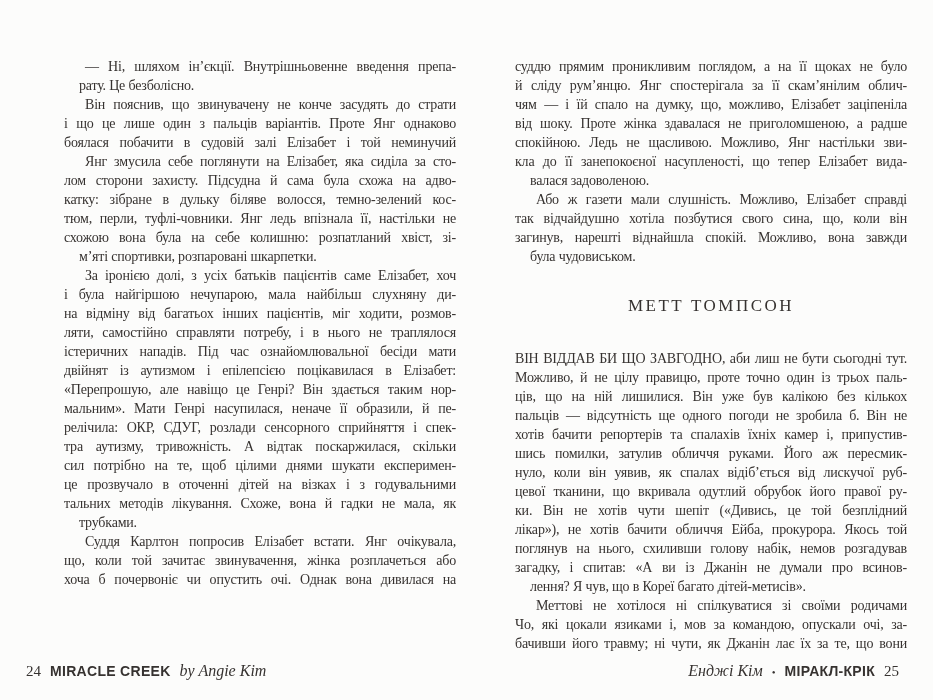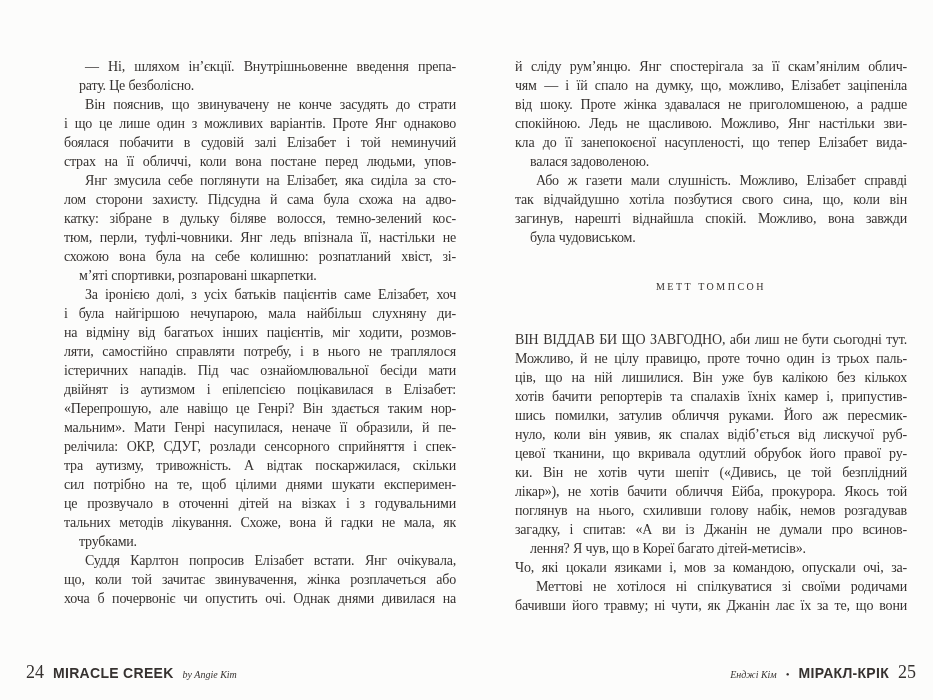--- a/index.html
+++ b/index.html
@@ -24,62 +24,61 @@
     letter-spacing:-0.2px;
     text-align:justify;
     text-align-last:justify;
     overflow:hidden;
   }
   .line.last { text-align-last:left;margin-left:15px; }
   .para.indent .line.first { text-indent:21px; }
   .lead { }
 
   .chapter-heading {
-    font-size:10px;
+    font-size:17px;
     font-weight:400;
     letter-spacing:2.5px;
     text-align:center;
     margin:30px 0 33px 0;
     line-height:20px;
   }
 
   .footer {
     position:absolute;
     top:662px;
     font-size:12px;
     white-space:nowrap;
   }
   .footer-left  { left:23px; }
-  .footer-right { right:14px; text-align:left; }
-  .pagenum { font-size:18px; }
+  .footer-right { right:31px; text-align:left; }
+  .pagenum { font-size:15px; }
   .booktitle {
     font-family:"Liberation Sans", sans-serif;
     font-weight:700;
     font-size:14px;
     letter-spacing:0.3px;
   }
-  .byline { font-style:italic; font-size:10px; }
+  .byline { font-style:italic; font-size:16px; }
   .bullet { font-size:11px; }
   .footer span { margin:0 3px; }
 </style>
 </head>
 <body>
 
 <div class="spread">
 
   <div class="page-body left-col">
       <div class="para indent">
         <div class="line first">— Ні, шляхом ін’єкції. Внутрішньовенне введення препа-</div>
         <div class="line last">рату. Це безболісно.</div>
       </div>
       <div class="para indent">
         <div class="line first">Він пояснив, що звинувачену не конче засудять до страти</div>
-        <div class="line">і що це лише один з можливих варіантів. Проте Янг однаково</div>
+        <div class="line">і що це лише один з пальців варіантів. Проте Янг однаково</div>
         <div class="line">боялася побачити в судовій залі Елізабет і той неминучий</div>
-        <div class="line">страх на її обличчі, коли вона постане перед людьми, упов-</div>
       </div>
       <div class="para indent">
         <div class="line first">Янг змусила себе поглянути на Елізабет, яка сиділа за сто-</div>
         <div class="line">лом сторони захисту. Підсудна й сама була схожа на адво-</div>
         <div class="line">катку: зібране в дульку біляве волосся, темно-зелений кос-</div>
         <div class="line">тюм, перли, туфлі-човники. Янг ледь впізнала її, настільки не</div>
         <div class="line">схожою вона була на себе колишню: розпатланий хвіст, зі-</div>
         <div class="line last">м’яті спортивки, розпаровані шкарпетки.</div>
       </div>
       <div class="para indent">
@@ -94,60 +93,62 @@
         <div class="line">релічила: ОКР, СДУГ, розлади сенсорного сприйняття і спек-</div>
         <div class="line">тра аутизму, тривожність. А відтак поскаржилася, скільки</div>
         <div class="line">сил потрібно на те, щоб цілими днями шукати експеримен-</div>
         <div class="line">це прозвучало в оточенні дітей на візках і з годувальними</div>
         <div class="line">тальних методів лікування. Схоже, вона й гадки не мала, як</div>
         <div class="line last">трубками.</div>
       </div>
       <div class="para indent">
         <div class="line first">Суддя Карлтон попросив Елізабет встати. Янг очікувала,</div>
         <div class="line">що, коли той зачитає звинувачення, жінка розплачеться або</div>
-        <div class="line">хоча б почервоніє чи опустить очі. Однак днями дивилася на</div>
+        <div class="line">хоча б почервоніє чи опустить очі. Однак вона дивилася на</div>
       </div>
     </div>
 
   <div class="page-body right-col">
     <div>
         <div class="para">
+          <div class="line first">суддю прямим проникливим поглядом, а на її щоках не було</div>
           <div class="line">й сліду рум’янцю. Янг спостерігала за її скам’янілим облич-</div>
           <div class="line">чям — і їй спало на думку, що, можливо, Елізабет заціпеніла</div>
           <div class="line">від шоку. Проте жінка здавалася не приголомшеною, а радше</div>
           <div class="line">спокійною. Ледь не щасливою. Можливо, Янг настільки зви-</div>
           <div class="line">кла до її занепокоєної насупленості, що тепер Елізабет вида-</div>
           <div class="line last">валася задоволеною.</div>
         </div>
         <div class="para indent">
           <div class="line first">Або ж газети мали слушність. Можливо, Елізабет справді</div>
           <div class="line">так відчайдушно хотіла позбутися свого сина, що, коли він</div>
           <div class="line">загинув, нарешті віднайшла спокій. Можливо, вона завжди</div>
           <div class="line last">була чудовиськом.</div>
         </div>
       </div>
     <div class="chapter-heading">МЕТТ ТОМПСОН</div>
     <div>
         <div class="para">
           <div class="line first"><span class="lead">ВІН ВІДДАВ БИ ЩО ЗАВГОДНО,</span><span class=""> аби лиш не бути сьогодні тут.</span></div>
           <div class="line">Можливо, й не цілу правицю, проте точно один із трьох паль-</div>
           <div class="line">ців, що на ній лишилися. Він уже був калікою без кількох</div>
+          <div class="line">пальців — відсутність ще одного погоди не зробила б. Він не</div>
           <div class="line">хотів бачити репортерів та спалахів їхніх камер і, припустив-</div>
           <div class="line">шись помилки, затулив обличчя руками. Його аж пересмик-</div>
           <div class="line">нуло, коли він уявив, як спалах відіб’ється від лискучої руб-</div>
           <div class="line">цевої тканини, що вкривала одутлий обрубок його правої ру-</div>
           <div class="line">ки. Він не хотів чути шепіт («Дивись, це той безплідний</div>
           <div class="line">лікар»), не хотів бачити обличчя Ейба, прокурора. Якось той</div>
           <div class="line">поглянув на нього, схиливши голову набік, немов розгадував</div>
           <div class="line">загадку, і спитав: «А ви із Джанін не думали про всинов-</div>
           <div class="line last">лення? Я чув, що в Кореї багато дітей-метисів».</div>
         </div>
         <div class="para indent">
+          <div class="line first">Меттові не хотілося ні спілкуватися зі своїми родичами</div>
           <div class="line">Чо, які цокали язиками і, мов за командою, опускали очі, за-</div>
-          <div class="line first">Меттові не хотілося ні спілкуватися зі своїми родичами</div>
           <div class="line">бачивши його травму; ні чути, як Джанін лає їх за те, що вони</div>
         </div>
       </div>
   </div>
 
   <div class="footer footer-left">
     <span class="pagenum">24</span>
     <span class="booktitle">MIRACLE CREEK</span>
     <span class="byline">by Angie Kim</span>
   </div>

